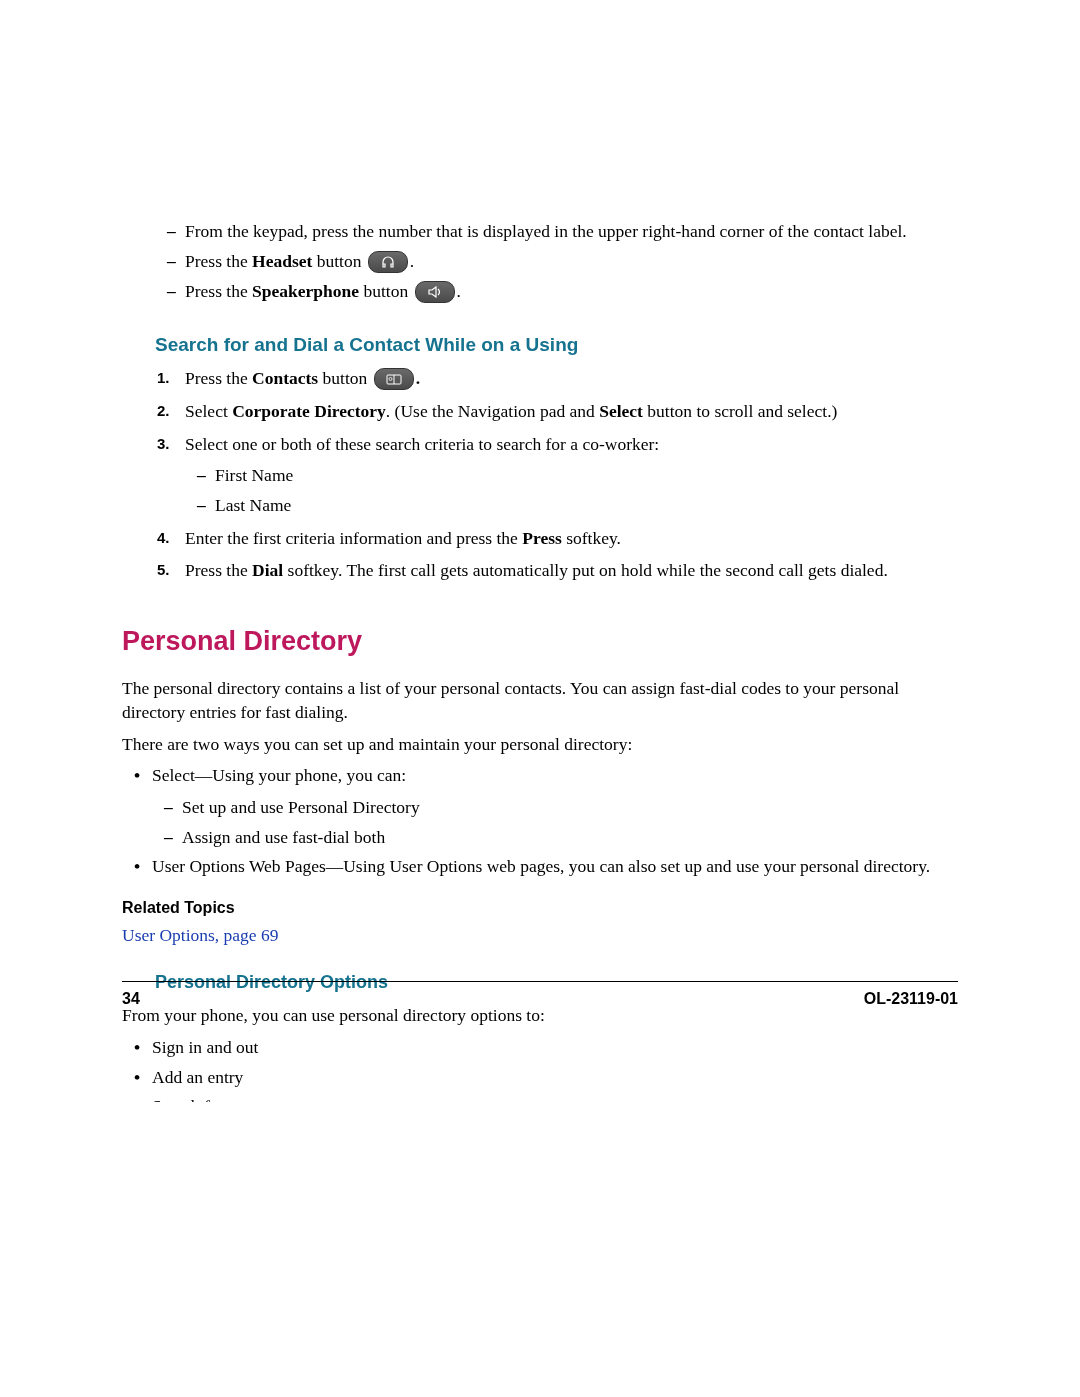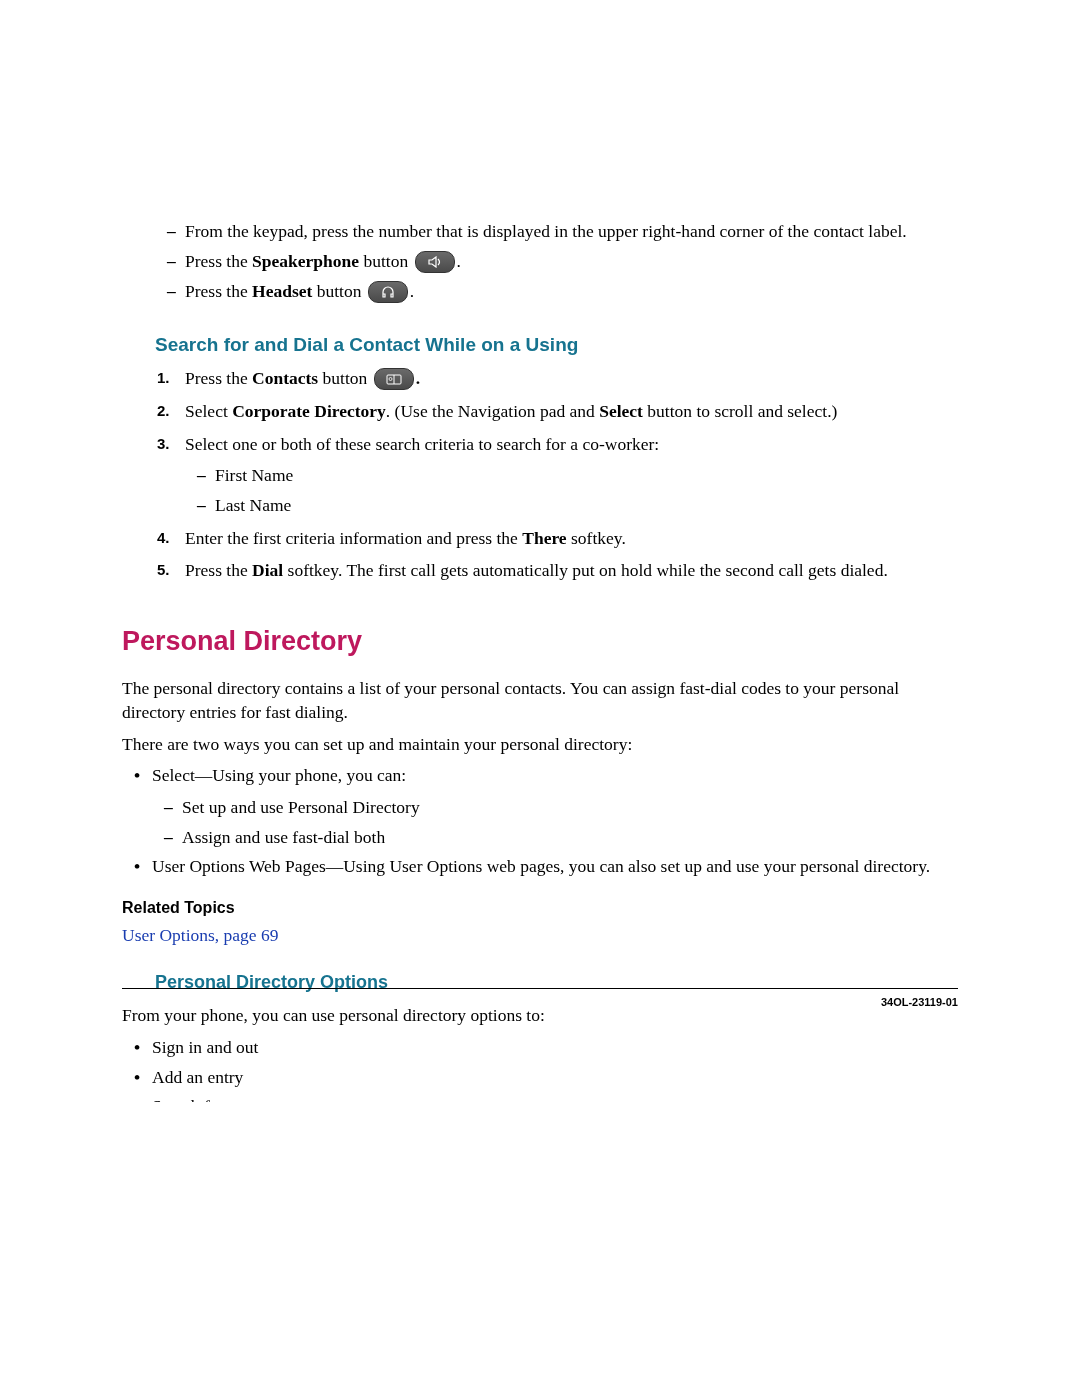--- a/index.html
+++ b/index.html
@@ -106,24 +106,24 @@
     color: #1a3db0;
   }
   .footer {
     position: absolute;
     bottom: 92px;
     left: 122px;
     right: 122px;
     border-top: 1px solid #000;
     padding-top: 6px;
     display: flex;
-    justify-content: flex-end;
-    font-family: Arial, Helvetica, sans-serif;
-    font-weight: bold;
-    font-size: 11px;
+    justify-content: space-between;
+    font-family: Arial, Helvetica, sans-serif;
+    font-weight: bold;
+    font-size: 16px;
   }
   .icon-btn {
     display: inline-block;
     vertical-align: middle;
     width: 38px;
     height: 20px;
     border-radius: 10px;
     background: linear-gradient(#6a6a6a,#4a4a4a);
     border: 1px solid #333;
     position: relative;
@@ -140,27 +140,27 @@
 </style>
 </head>
 <body>
 
 <div class="page">
   <div class="content">
 
     <ul class="dash">
       <li><span>From the keypad, press the number that is displayed in the upper right-hand corner of the contact label.</span></li>
       <li>
+        <span>Press the </span><b>Headset</b><span> button </span><span class="icon-btn"><svg width="16" height="12" viewBox="0 0 16 12">
+              <path d="M3 8 V6 A5 5 0 0 1 13 6 V8 M3 8 H5 V11 H3 Z M13 8 H11 V11 H13 Z" fill="none" stroke="#fff" stroke-width="1.2"></path>
+            </svg></span><span>.</span>
+      </li>
+      <li>
         <span>Press the </span><b>Speakerphone</b><span> button </span><span class="icon-btn"><svg width="16" height="12" viewBox="0 0 16 12">
               <path d="M2 4 H5 L9 1 V11 L5 8 H2 Z M11 3 Q14 6 11 9" fill="none" stroke="#fff" stroke-width="1.2"></path>
-            </svg></span><span>.</span>
-      </li>
-      <li>
-        <span>Press the </span><b>Headset</b><span> button </span><span class="icon-btn"><svg width="16" height="12" viewBox="0 0 16 12">
-              <path d="M3 8 V6 A5 5 0 0 1 13 6 V8 M3 8 H5 V11 H3 Z M13 8 H11 V11 H13 Z" fill="none" stroke="#fff" stroke-width="1.2"></path>
             </svg></span><span>.</span>
       </li>
     </ul>
 
     <div class="h2-teal">Search for and Dial a Contact While on a Using</div>
 
     <ol class="numbered">
       <li>
         <span>Press the </span><b>Contacts</b><span> button </span><span class="icon-btn"><svg width="18" height="12" viewBox="0 0 18 12">
               <rect x="2" y="2" width="14" height="9" rx="1" fill="none" stroke="#fff" stroke-width="1"></rect>
@@ -172,21 +172,21 @@
         <span>Select </span><b>Corporate Directory</b><span>. (Use the Navigation pad and </span><b>Select</b><span> button to scroll and select.)</span>
       </li>
       <li>
         <span>Select one or both of these search criteria to search for a co-worker:</span>
         <ul class="dash" style="margin-top:8px;">
           <li><span>First Name</span></li>
           <li><span>Last Name</span></li>
         </ul>
       </li>
       <li>
-        <span>Enter the first criteria information and press the </span><b>There</b><span> softkey.</span>
+        <span>Enter the first criteria information and press the </span><b>Press</b><span> softkey.</span>
       </li>
       <li>
         <span>Press the </span><b>Dial</b><span> softkey. The first call gets automatically put on hold while the second call gets dialed.</span>
       </li>
     </ol>
 
     <div class="h1-teal">Personal Directory</div>
     <p class="para">The personal directory contains a list of your personal contacts. You can assign fast-dial codes to your personal directory entries for fast dialing.</p>
     <p class="para">There are two ways you can set up and maintain your personal directory:</p>
 

